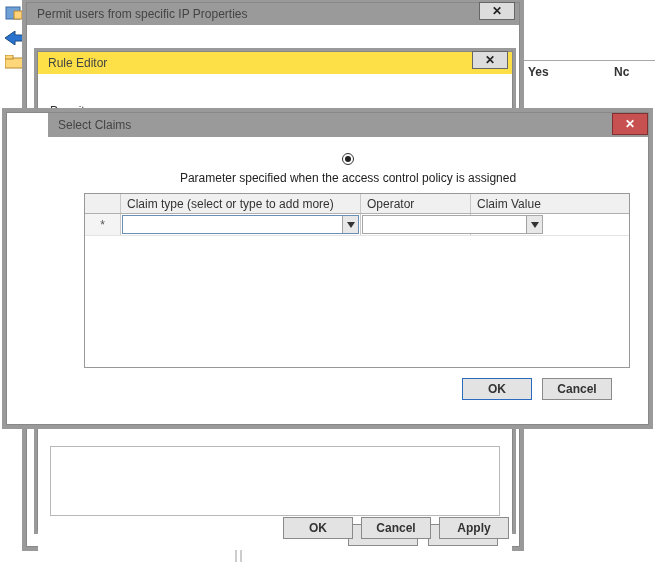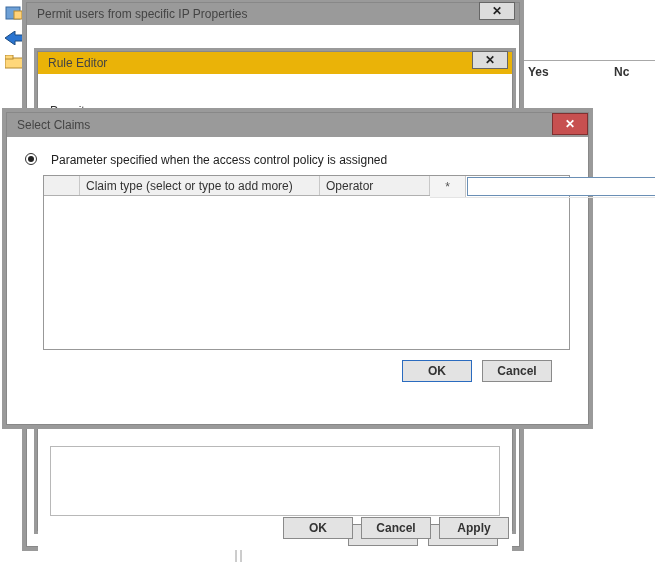--- a/index.html
+++ b/index.html
@@ -15,44 +15,44 @@
   .rr-cell { padding: 2px 6px; color: #333; font-weight: bold; }
 
   .window { position: absolute; background: #fff; border: 1px solid #888; box-shadow: 0 0 0 4px #9a9a9a; }
   .win-titlebar { height: 22px; background: #9a9a9a; display: flex; align-items: center; padding-left: 10px; color: #444; position: relative; }
   .win-close { position: absolute; top: -1px; right: 4px; width: 36px; height: 18px; background: #ddd; border: 1px solid #666; display: flex; align-items: center; justify-content: center; font-weight: bold; color: #222; cursor: pointer; }
   .win-close.red { background: #c75050; color: #fff; border-color: #803030; }
   .win-body { background: #fff; }
 
   #win-properties { top: 2px; left: 26px; width: 494px; height: 545px; }
   #win-ruleeditor { position: absolute; top: 26px; left: 10px; width: 476px; height: 480px; background: #fff; border: 1px solid #888; box-shadow: 0 0 0 3px #9a9a9a; }
-  #win-ruleeditor .win-titlebar { background: #eab308; }
+  #win-ruleeditor .win-titlebar { background: #fde047; }
 
   .permit-group { margin: 30px 12px 6px 12px; border: none; padding: 0; }
   .permit-legend { color: #333; padding: 0 0 6px 0; }
   .permit-box { border: 1px solid #b8b8b8; background: #fff; padding: 6px 8px; height: 22px; display: flex; align-items: center; gap: 6px; }
   .permit-radio-c { width: 12px; height: 12px; border-radius: 50%; border: 1px solid #666; background: #fff; flex: none; }
 
   .rule-textarea { margin: 0 12px; border: 1px solid #b8b8b8; height: 70px; background: #fff; }
 
   .btn { height: 22px; min-width: 70px; border: 1px solid #8a8a8a; background: #e3e3e3; color: #333; padding: 0 10px; cursor: pointer; font-weight: bold; }
   .btn.disabled { color: #a0a0a0; cursor: default; }
 
   #win-properties .bottom-buttons { position: absolute; bottom: 6px; right: 10px; display: flex; gap: 8px; }
 
-  #win-selectclaims { top: 112px; left: 6px; width: 583px; height: 313px; z-index: 50; }
+  #win-selectclaims { top: 112px; left: 6px; width: 643px; height: 313px; z-index: 50; padding-left: 41px; }
   #win-selectclaims .win-titlebar { background: #9a9a9a; color: #444; height: 24px; }
   #win-selectclaims .win-close { top: 0; right: 0; height: 22px; width: 36px; }
 
   .sc-body { padding: 16px 18px 10px 18px; }
-  .radio-row { display: flex; align-items: flex-start; gap: 14px; margin-bottom: 8px; color: #222; }
+  .radio-row { display: flex; align-items: center; gap: 6px; margin-bottom: 8px; color: #222; flex-direction: column; }
   .radio-outer { width: 12px; height: 12px; border: 1px solid #333; border-radius: 50%; display: flex; align-items: center; justify-content: center; flex: none; cursor: pointer; }
   .radio-dot { width: 6px; height: 6px; background: #222; border-radius: 50%; }
 
-  .grid { margin-top: 6px; margin-left: 18px; border: 1px solid #989898; height: 175px; background: #fff; display: flex; flex-direction: row; }
+  .grid { margin-top: 6px; margin-left: 18px; border: 1px solid #989898; height: 175px; background: #fff; display: flex; flex-direction: column; }
   .grid-head { display: flex; background: #f0f0f0; border-bottom: 1px solid #b0b0b0; height: 20px; }
   .gh-cell { border-right: 1px solid #c8c8c8; padding: 2px 6px; color: #333; display: flex; align-items: center; }
   .gh-rowhead { width: 36px; flex: none; }
   .gh-claimtype { width: 240px; flex: none; }
   .gh-operator { width: 110px; flex: none; }
   .gh-claimvalue { flex: 1; border-right: none; }
 
   .grid-row { display: flex; height: 22px; border-bottom: 1px solid #e4e4e4; }
   .gr-rowhead { width: 36px; flex: none; border-right: 1px solid #c8c8c8; display: flex; align-items: center; justify-content: center; color: #555; background: #f4f4f4; }
   .gr-cell { border-right: 1px solid #c8c8c8; display: flex; align-items: stretch; }
@@ -157,20 +157,21 @@
           <span class="radio-dot"></span>
         </span>
       <span>Parameter specified when the access control policy is assigned</span>
     </div>
 
     <div class="grid">
       <div class="grid-head">
         <div class="gh-cell gh-rowhead"></div>
         <div class="gh-cell gh-claimtype">Claim type (select or type to add more)</div>
         <div class="gh-cell gh-operator">Operator</div>
+        <div class="gh-cell gh-claimvalue">Claim Value</div>
       </div>
       <div class="grid-row">
         <div class="gr-rowhead">*</div>
         <div class="gr-cell gr-claimtype">
           <div class="combo">
             <input class="combo-input" value="" style="">
             <div class="combo-btn">
               <svg viewBox="0 0 8 6">
                   <polygon points="0,0 8,0 4,6" fill="#333"></polygon>
                 </svg>

